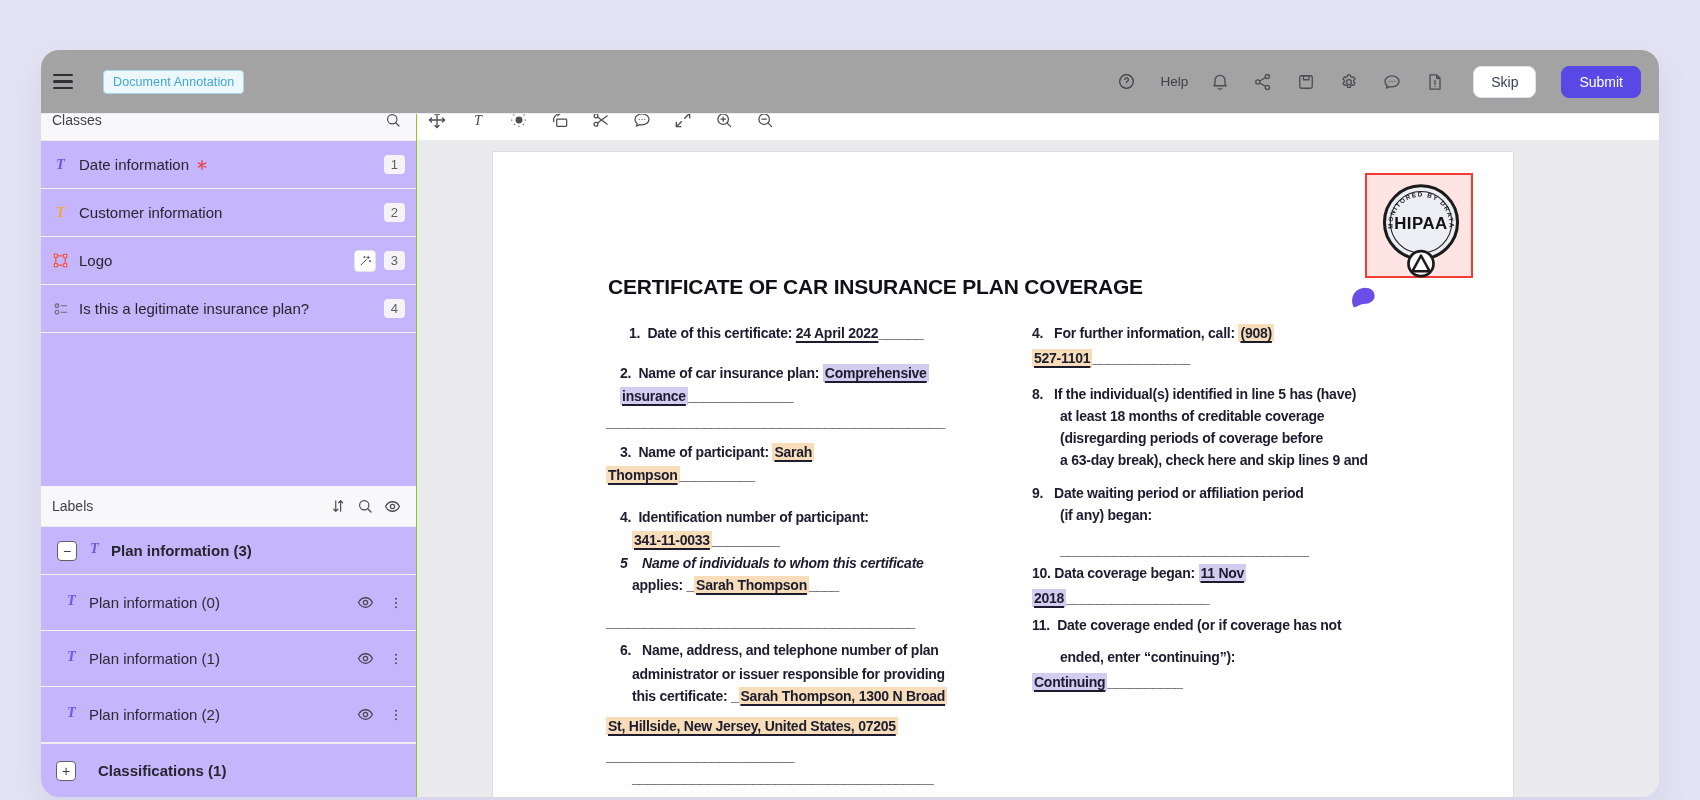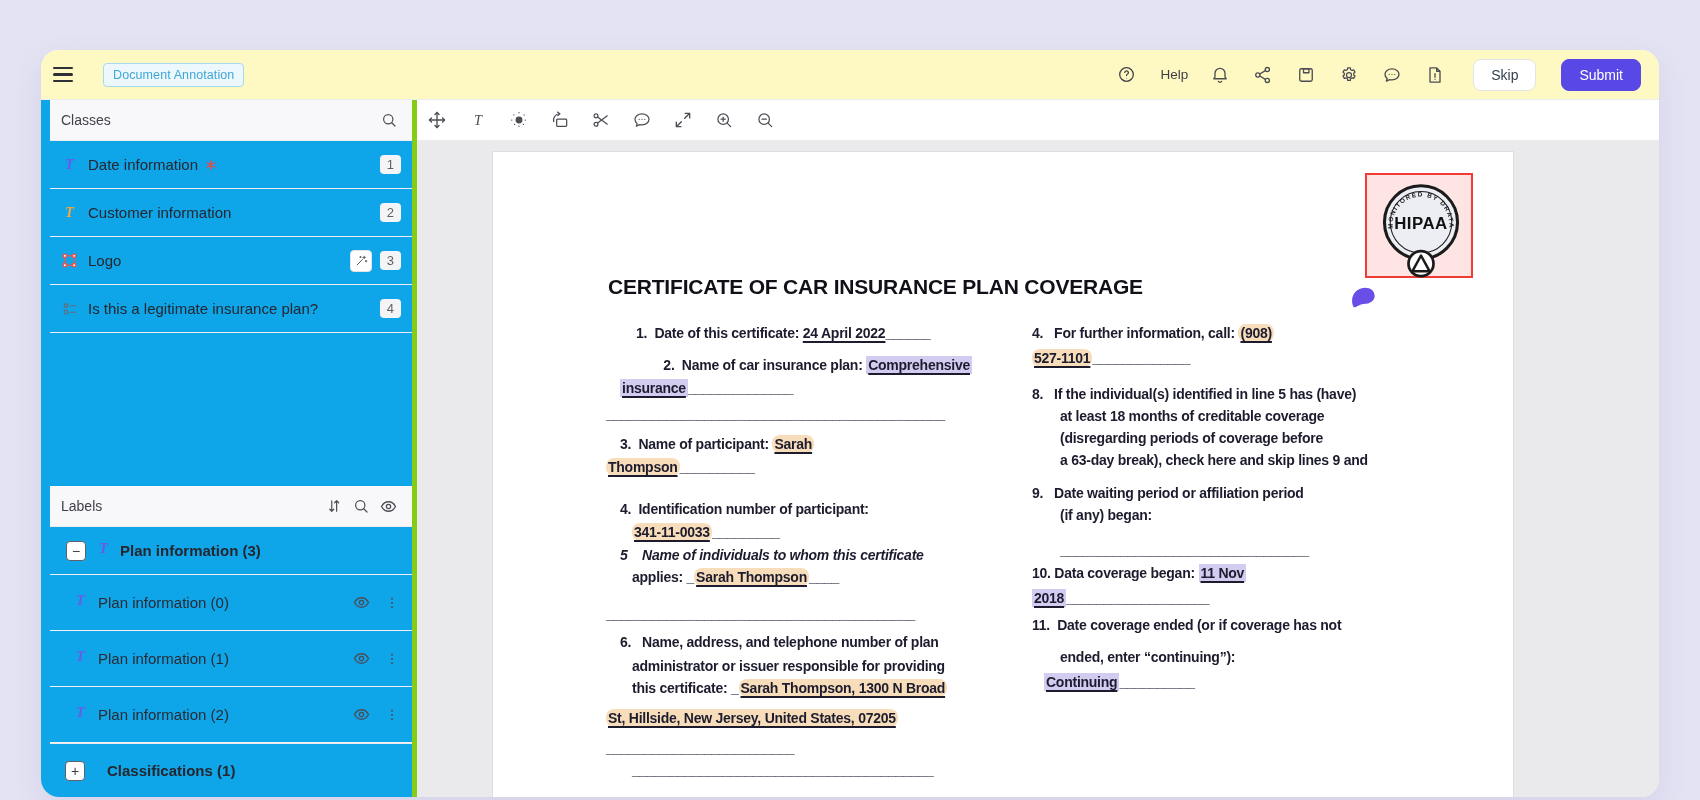--- a/index.html
+++ b/index.html
@@ -2,37 +2,37 @@
 <html><head>
 <meta charset="utf-8">
 <style>
   * { margin:0; padding:0; box-sizing:border-box; }
   html,body { width:1700px; height:800px; font-family:"Liberation Sans", sans-serif; }
   .stage { position:relative; width:1700px; height:800px; background:#e4e3f3; overflow:hidden; }
   .card { position:absolute; left:41px; top:50px; width:1618px; height:747px; background:#fff;
           border-radius:18px; overflow:hidden; box-shadow:0 12px 30px rgba(80,70,160,.10); }
 
   
-  .topbar { position:absolute; top:0; left:0; right:0; height:50px; background:#fef9c3;
+  .topbar { position:absolute; top:0; left:0; right:0; height:64px; background:#a3a3a3;
             border-bottom:1px solid #ededf0; display:flex; align-items:center; padding:0 18px 0 12px; z-index:5; }
   .hamburger { width:26px; height:22px; display:flex; flex-direction:column; justify-content:center; gap:4px;
                background:none; border:none; cursor:pointer; }
   .hamburger span { display:block; width:20px; height:2.2px; background:#2f2f36; border-radius:2px; }
   .chip { margin-left:24px; font-size:12.5px; color:#41a7d7; background:#edf8fd; border:1px solid #a8d8ee;
           border-radius:4px; padding:4px 9px; letter-spacing:.1px; }
   .tb-right { margin-left:auto; display:flex; align-items:center; gap:21px; }
   .tb-help { display:flex; align-items:center; gap:24px; font-size:13.5px; color:#3f3f46; background:none; border:none; cursor:pointer; }
   .icon-btn { width:22px; height:22px; display:flex; align-items:center; justify-content:center; background:none; border:none; cursor:pointer; color:#4c4c54; }
   .icon-btn svg, .tb-help svg { display:block; }
   .btn { font-size:14px; border-radius:8px; padding:7px 17px; cursor:pointer; }
   .btn-skip { background:#fff; border:1px solid #e3e4e8; color:#374151; margin-left:6px; }
   .btn-submit { background:#5848e5; border:1px solid #5848e5; color:#fff; margin-left:4px; }
 
   
-  .sidebar { position:absolute; top:50px; left:0; width:376px; bottom:0; background:#0ea5e9; border-right:5px solid #84cc16;padding-left:9px; }
+  .sidebar { position:absolute; top:50px; left:0; width:376px; bottom:0; background:#c4b5fd; border-right:1px solid #84cc16; }
   .panel-header { height:41px; background:#f8f8fa; border-bottom:1px solid #ececef; display:flex; align-items:center;
                   padding:0 14px 0 11px; font-size:14px; color:#41414a; }
   .panel-header .ph-icons { margin-left:auto; display:flex; align-items:center; gap:9px; }
   .class-row { height:48px; display:flex; align-items:center; padding:0 11px; border-bottom:1px solid #f0f0f2; cursor:pointer; }
   .class-row .cicon { width:17px; height:17px; margin-right:10px; flex:0 0 auto; display:flex; align-items:center; justify-content:center; }
   .class-label { font-size:15px; color:#26262e; display:flex; align-items:center; gap:6px; white-space:nowrap; }
   .req-star { display:inline-block; margin-left:2px; }
   .row-right { margin-left:auto; display:flex; align-items:center; gap:8px; }
   .shortcut { background:#f4f4f6; border-radius:4px; color:#5f6066; font-size:13px; padding:2px 7px; min-width:16px; text-align:center; }
   .wand-box { width:22px; height:22px; border:1px solid #e3e3e8; border-radius:4px; background:#fff;
@@ -57,21 +57,21 @@
   .canvas { position:absolute; top:41px; left:0; right:0; bottom:0; background:#eaeaec; overflow:hidden; }
   .page { position:absolute; left:76px; top:11px; width:1020px; height:700px; background:#fff; box-shadow:0 0 0 1px rgba(0,0,0,.05); }
 
   
   .doc-title { position:absolute; left:115px; top:123px; font-size:21px; font-weight:700; letter-spacing:-.2px; color:#101018; white-space:nowrap; }
   .doc-col { position:absolute; top:170px; font-size:14px; font-weight:700; letter-spacing:-.25px; line-height:22px; color:#1c1c2e; }
   .doc-col.left  { left:127px; width:352px; }
   .doc-col.right { left:539px; width:372px; }
   .doc-line { white-space:pre; height:22px; }
   .val { text-decoration:underline; text-decoration-thickness:1.5px; text-underline-offset:3px; }
-  .hl-o { background:#f7ddba; padding:1px 2px;border-radius:8px; }
+  .hl-o { background:#f7ddba; padding:1px 2px; }
   .hl-p { background:#d3ccf1; padding:1px 2px; }
 
   .stamp-box { position:absolute; left:872px; top:21px; width:108px; height:105px;
                border:2.5px solid #f23b35; background:rgba(246,93,87,.16); }
   .stamp-box svg { position:absolute; left:6px; top:5px; }
   .cursor-blob { position:absolute; left:855px; top:126px; width:32px; height:34px; }
 </style>
 </head>
 <body>
 
@@ -384,22 +384,22 @@
               <path d="M15.8 15.8 20 20M8.4 11h5.2"></path>
             </svg>
           </button>
       </div>
 
       <div class="canvas">
         <div class="page">
           <div class="doc-title">CERTIFICATE OF CAR INSURANCE PLAN COVERAGE</div>
 
           <div class="doc-col left" id="doc-left">
-              <div class="doc-line" style="margin-top: 0px; margin-left: 16px;"><span class="">1.  Date of this certificate: </span><span class="val">24 April 2022</span><span class="">______</span></div>
-              <div class="doc-line" style="margin-top: 10px; margin-left: 0px; text-align: right;"><span class="">2.  Name of car insurance plan: </span><span class="val hl-p">Comprehensive</span></div>
+              <div class="doc-line" style="margin-top: 0px; margin-left: 9px;"><span class="">1.  Date of this certificate: </span><span class="val">24 April 2022</span><span class="">______</span></div>
+              <div class="doc-line" style="margin-top: 18px; margin-left: 0px;"><span class="">2.  Name of car insurance plan: </span><span class="val hl-p">Comprehensive</span></div>
               <div class="doc-line" style="margin-top: 1px; margin-left: 0px;"><span class="val hl-p">insurance</span><span class="">______________</span></div>
               <div class="doc-line" style="margin-top: 4px; margin-left: -14px;"><span class="">_____________________________________________</span></div>
               <div class="doc-line" style="margin-top: 8px; margin-left: 0px;"><span class="">3.  Name of participant: </span><span class="val hl-o">Sarah</span></div>
               <div class="doc-line" style="margin-top: 1px; margin-left: -14px;"><span class="val hl-o">Thompson</span><span class="">__________</span></div>
               <div class="doc-line" style="margin-top: 20px; margin-left: 0px;"><span class="">4.  Identification number of participant:</span></div>
               <div class="doc-line" style="margin-top: 1px; margin-left: 12px;"><span class="val hl-o">341-11-0033</span><span class="">_________</span></div>
               <div class="doc-line" style="margin-top: 1px; margin-left: 0px; font-style: italic;"><span class="">5    Name of individuals to whom this certificate</span></div>
               <div class="doc-line" style="margin-top: 0px; margin-left: 12px;"><span class="">applies: _</span><span class="val hl-o">Sarah Thompson</span><span class="">____</span></div>
               <div class="doc-line" style="margin-top: 15px; margin-left: -14px;"><span class="">_________________________________________</span></div>
               <div class="doc-line" style="margin-top: 6px; margin-left: 0px;"><span class="">6.   Name, address, and telephone number of plan</span></div>
@@ -416,21 +416,21 @@
               <div class="doc-line" style="margin-top: 0px; margin-left: 28px;"><span class="">at least 18 months of creditable coverage</span></div>
               <div class="doc-line" style="margin-top: 0px; margin-left: 28px;"><span class="">(disregarding periods of coverage before</span></div>
               <div class="doc-line" style="margin-top: 0px; margin-left: 28px;"><span class="">a 63-day break), check here and skip lines 9 and</span></div>
               <div class="doc-line" style="margin-top: 11px; margin-left: 0px;"><span class="">9.   Date waiting period or affiliation period</span></div>
               <div class="doc-line" style="margin-top: 0px; margin-left: 28px;"><span class="">(if any) began:</span></div>
               <div class="doc-line" style="margin-top: 13px; margin-left: 28px;"><span class="">_________________________________</span></div>
               <div class="doc-line" style="margin-top: 1px; margin-left: 0px;"><span class="">10. Data coverage began: </span><span class="val hl-p">11 Nov</span></div>
               <div class="doc-line" style="margin-top: 3px; margin-left: 0px;"><span class="val hl-p">2018</span><span class="">___________________</span></div>
               <div class="doc-line" style="margin-top: 5px; margin-left: 0px;"><span class="">11.  Date coverage ended (or if coverage has not</span></div>
               <div class="doc-line" style="margin-top: 10px; margin-left: 28px;"><span class="">ended, enter “continuing”):</span></div>
-              <div class="doc-line" style="margin-top: 3px; margin-left: 12px;"><span class="val hl-p">Continuing</span><span class="">__________</span></div>
+              <div class="doc-line" style="margin-top: 3px; margin-left: 0px;"><span class="val hl-p">Continuing</span><span class="">__________</span></div>
             </div>
 
           <div class="stamp-box">
             <svg width="96" height="100" viewBox="0 0 96 104">
               <circle cx="48" cy="44" r="38" fill="#edeef4" stroke="#1b1b1b" stroke-width="3.2"></circle>
               <circle cx="48" cy="44" r="32" fill="none" stroke="#1b1b1b" stroke-width="1.1"></circle>
               <defs>
                   <path id="arcpath" d="M 20 56 A 29.5 29.5 0 1 1 76 56"></path>
                 </defs>
               <text font-size="6.6" font-weight="700" letter-spacing="1.4" fill="#1b1b1b" font-family="Liberation Sans, sans-serif"><textPath href="#arcpath" startOffset="50%" text-anchor="middle">MONITORED BY DRATA</textPath></text>

